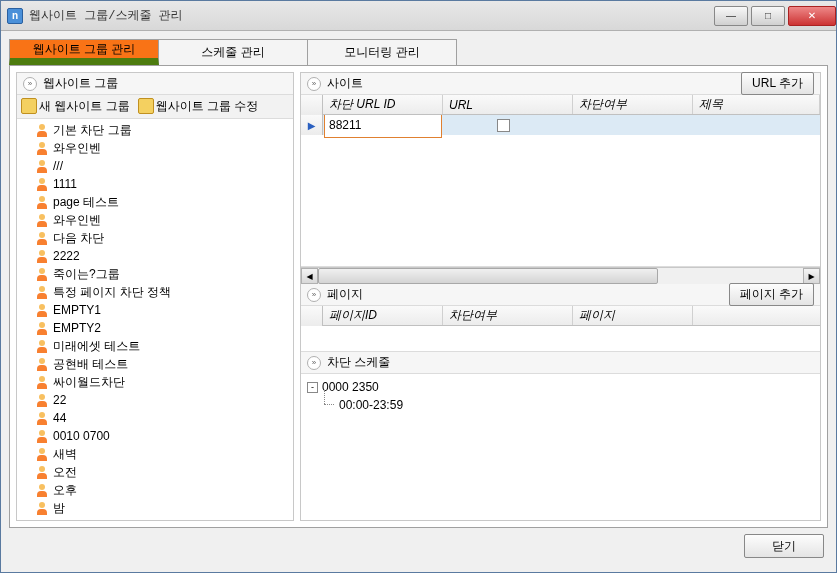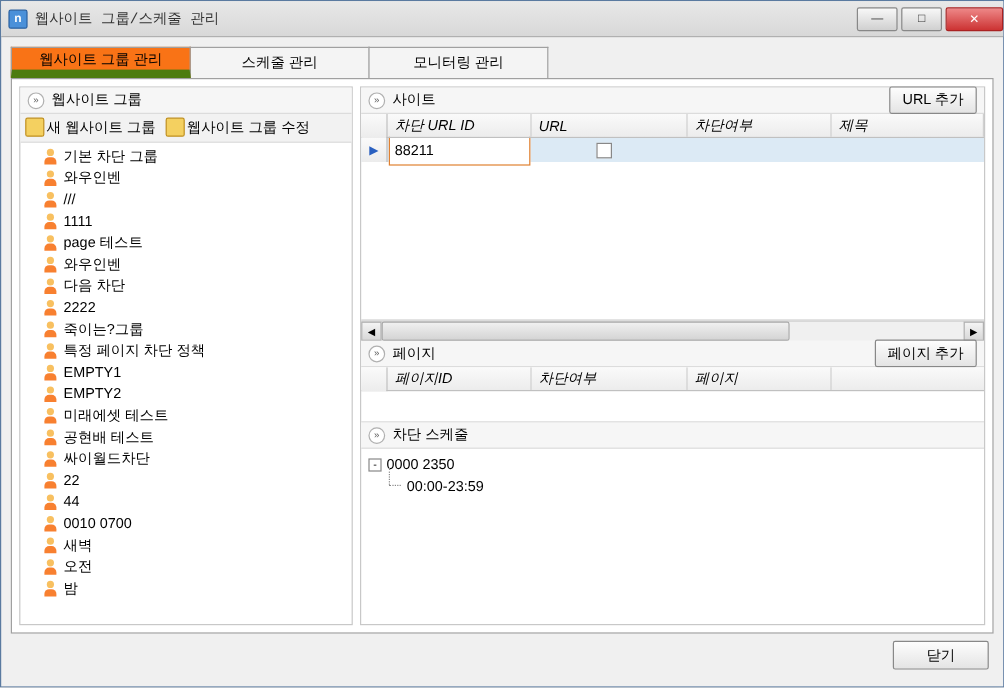--- a/index.html
+++ b/index.html
@@ -437,20 +437,24 @@
             <div class="tree-item">
               <div class="person-icon"></div>
               <span>새벽</span>
             </div>
             <div class="tree-item">
               <div class="person-icon"></div>
               <span>오전</span>
             </div>
             <div class="tree-item">
               <div class="person-icon"></div>
+              <span>오후</span>
+            </div>
+            <div class="tree-item">
+              <div class="person-icon"></div>
               <span>밤</span>
             </div>
           </div>
       </div>
 
       <div class="panel right">
         <div class="right-stack">
 
           <div class="section-header">
             <div class="expand">»</div>

